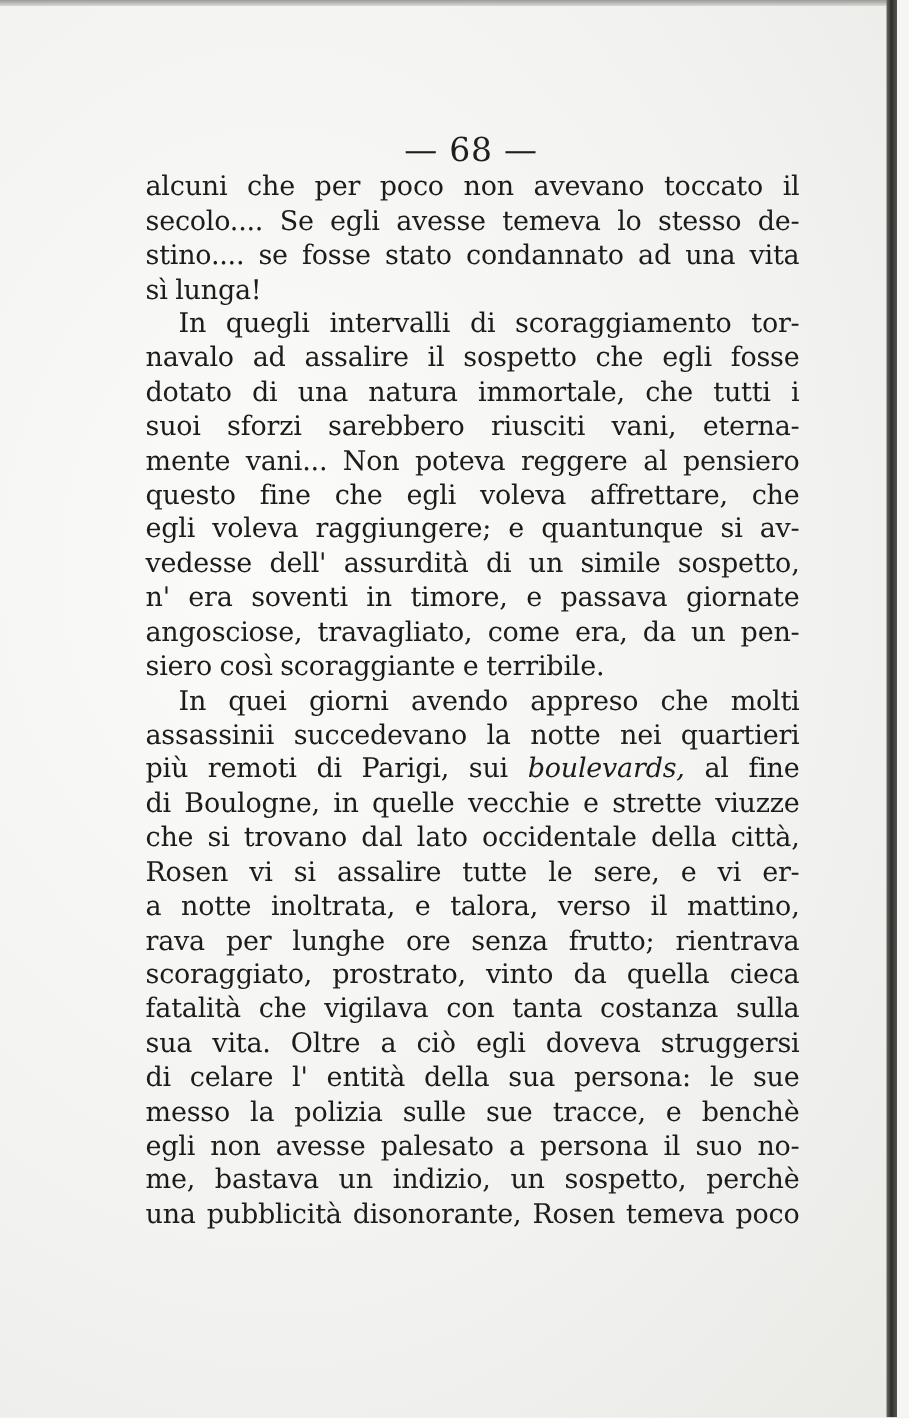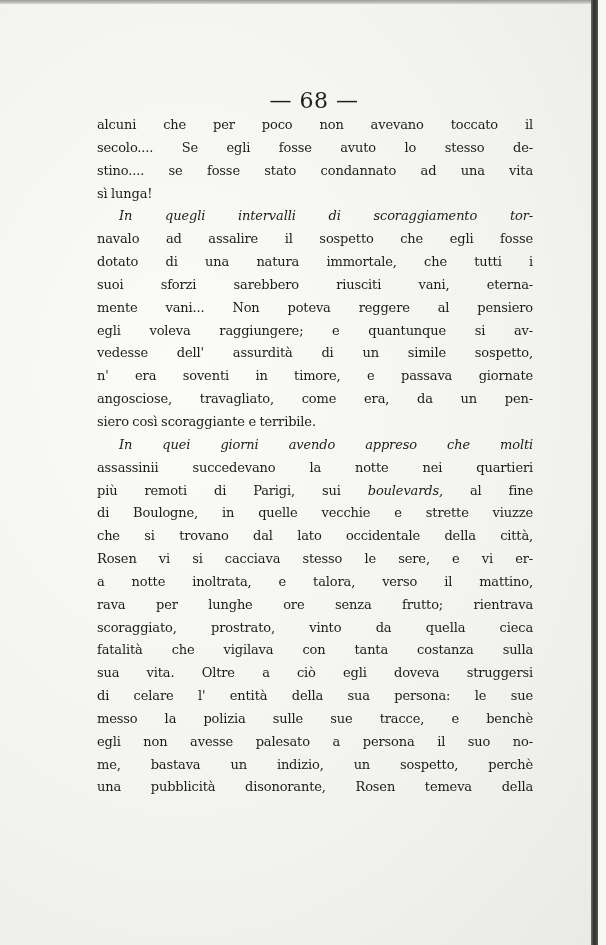--- a/index.html
+++ b/index.html
@@ -46,77 +46,77 @@
     font-size: 22px;
     color: #1e1e1c;
     letter-spacing: 0.5px;
   }
   .body-text {
     position: absolute;
     top: 114px;
     left: 97px;
     width: 436px;
     font-family: "DejaVu Serif", serif;
-    font-size: 13px;
+    font-size: 18px;
     line-height: 22.85px;
     color: #1c1c1a;
   }
   .line {
     display: block;
     white-space: nowrap;
     text-align: justify;
     text-align-last: justify;
     height: 22.85px;
     letter-spacing: -0.15px;
     word-spacing: -0.5px;
   }
   .line.last {
     text-align-last: left;
   }
   .line.indent {
     padding-left: 22px;
-    font-style: italic;
   }
   .line em { }
 </style>
 </head>
 <body>
 
 <div class="page">
   <div class="top-edge"></div>
   <div class="right-edge-outer"></div>
   <div class="right-edge"></div>
 
   <div class="folio">— 68 —</div>
 
   <div class="body-text" id="body-text">
       <span class="line">alcuni che per poco non avevano toccato il</span>
-      <span class="line">secolo.... Se egli fosse avuto lo stesso de-</span>
+      <span class="line">secolo.... Se egli avesse temeva lo stesso de-</span>
       <span class="line">stino.... se fosse stato condannato ad una vita</span>
       <span class="line last">sì lunga!</span>
       <span class="line indent">In quegli intervalli di scoraggiamento tor-</span>
       <span class="line">navalo ad assalire il sospetto che egli fosse</span>
       <span class="line">dotato di una natura immortale, che tutti i</span>
       <span class="line">suoi sforzi sarebbero riusciti vani, eterna-</span>
       <span class="line">mente vani... Non poteva reggere al pensiero</span>
+      <span class="line">questo fine che egli voleva affrettare, che</span>
       <span class="line">egli voleva raggiungere; e quantunque si av-</span>
       <span class="line">vedesse dell' assurdità di un simile sospetto,</span>
       <span class="line">n' era soventi in timore, e passava giornate</span>
       <span class="line">angosciose, travagliato, come era, da un pen-</span>
       <span class="line last">siero così scoraggiante e terribile.</span>
       <span class="line indent">In quei giorni avendo appreso che molti</span>
       <span class="line">assassinii succedevano la notte nei quartieri</span>
       <span class="line"><span>più remoti di Parigi, sui </span><em>boulevards,</em><span> al fine</span></span>
       <span class="line">di Boulogne, in quelle vecchie e strette viuzze</span>
       <span class="line">che si trovano dal lato occidentale della città,</span>
-      <span class="line">Rosen vi si cacciava stesso le sere, e vi er-</span>
+      <span class="line">Rosen vi si assalire tutte le sere, e vi er-</span>
       <span class="line">a notte inoltrata, e talora, verso il mattino,</span>
       <span class="line">rava per lunghe ore senza frutto; rientrava</span>
       <span class="line">scoraggiato, prostrato, vinto da quella cieca</span>
       <span class="line">fatalità che vigilava con tanta costanza sulla</span>
       <span class="line">sua vita. Oltre a ciò egli doveva struggersi</span>
       <span class="line">di celare l' entità della sua persona: le sue</span>
       <span class="line">messo la polizia sulle sue tracce, e benchè</span>
       <span class="line">egli non avesse palesato a persona il suo no-</span>
       <span class="line">me, bastava un indizio, un sospetto, perchè</span>
-      <span class="line">una pubblicità disonorante, Rosen temeva della</span>
+      <span class="line">una pubblicità disonorante, Rosen temeva poco</span>
     </div>
 </div>
 
 </body></html>

